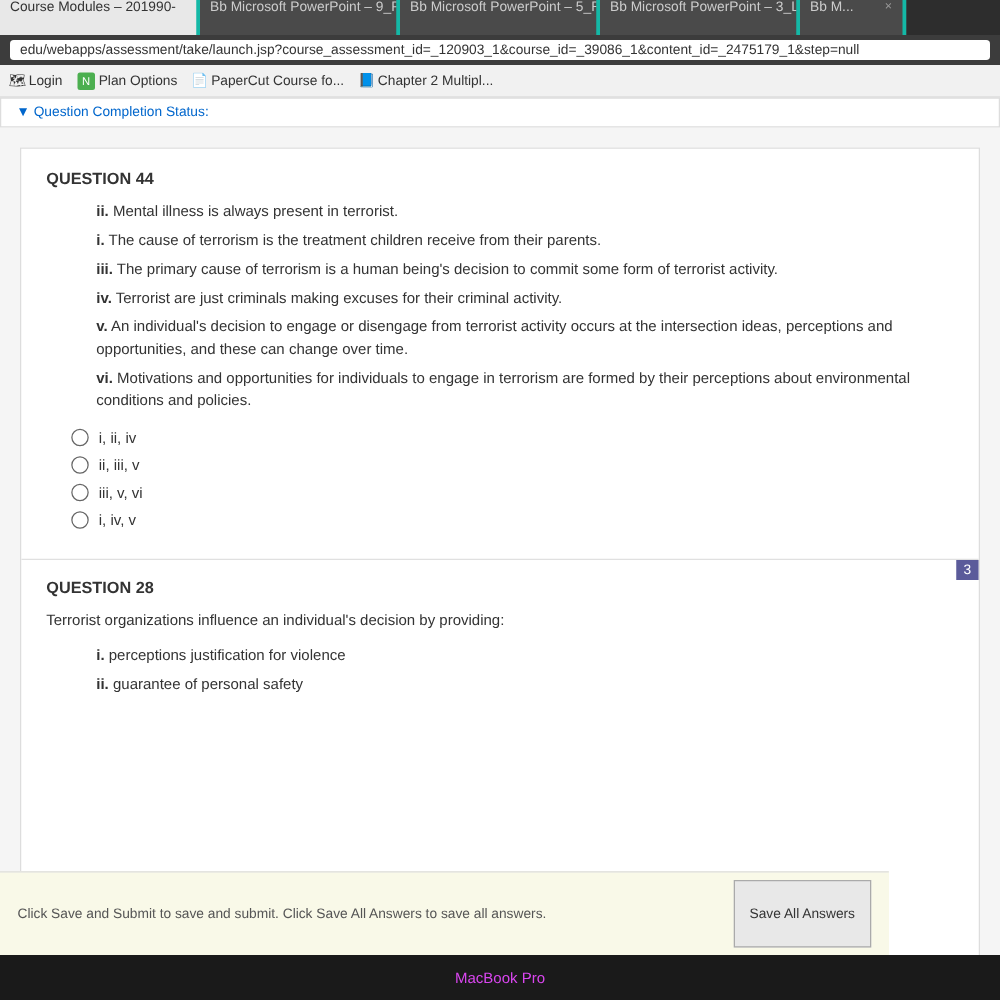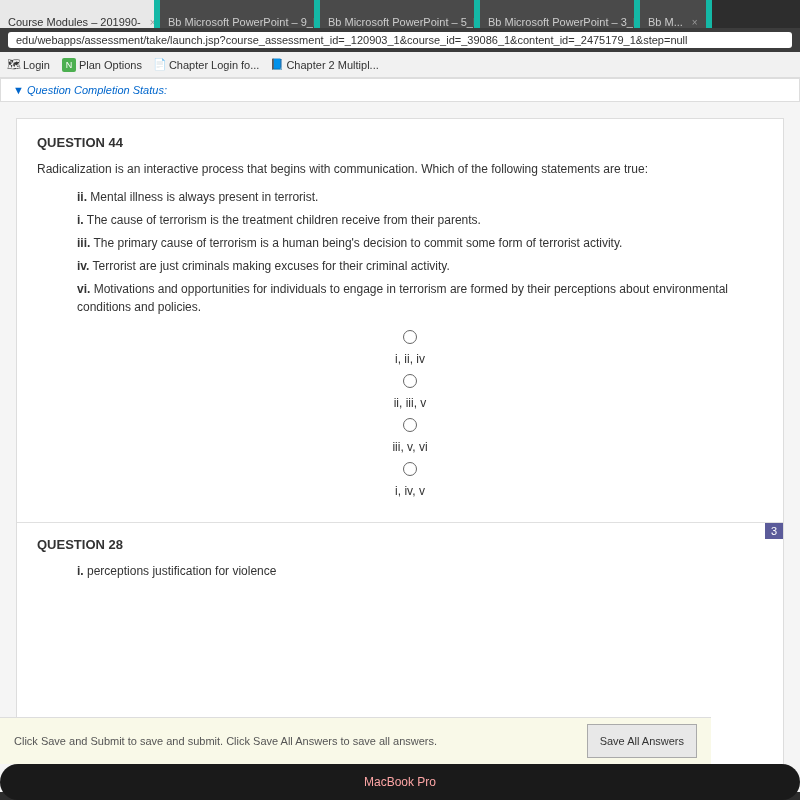--- a/index.html
+++ b/index.html
@@ -21,32 +21,32 @@
     .tab-bar {
       display: flex;
       align-items: stretch;
       background: #2d2d2d;
       height: 28px;
       overflow: hidden;
     }
 
     .tab {
       display: flex;
-      align-items: flex-end;
+      align-items: flex-start;
       padding: 0 8px;
       background: #4a4a4a;
-      border-right: 6px solid #14b8a6;
+      border-right: 3px solid #14b8a6;
       font-size: 11px;
       color: #ccc;
       max-width: 160px;
       overflow: hidden;
       white-space: nowrap;
       text-overflow: ellipsis;
       cursor: pointer;
-      gap: 5px;
+      gap: 21px;
     }
 
     .tab.active {
       background: #e8e8e8;
       color: #333;
     }
 
     .tab-close {
       margin-left: 4px;
       color: #999;
@@ -112,21 +112,20 @@
       background: #fff;
       border: 1px solid #ddd;
       padding: 5px 12px;
       font-size: 11px;
       color: #555;
       cursor: pointer;
     }
 
     .question-completion-bar span {
       color: #0066cc;
-      font-style: italic;
     }
 
     .content-area {
       background: #fff;
       margin: 16px;
       border: 1px solid #ddd;
       height: calc(100% - 60px);
       overflow: hidden;
     }
 
@@ -160,27 +159,26 @@
       margin-bottom: 5px;
       line-height: 1.5;
     }
 
     .answer-options {
       padding-left: 20px;
     }
 
     .answer-option {
       display: flex;
-      align-items: center;
+      align-items: flex-start;
       gap: 8px;
       margin-bottom: 8px;
       font-size: 12px;
       color: #333;
       cursor: pointer;
-      flex-direction: column;
     }
 
     .radio-circle {
       width: 14px;
       height: 14px;
       border-radius: 50%;
       border: 1.5px solid #666;
       background: #fff;
       flex-shrink: 0;
     }
@@ -213,39 +211,38 @@
       display: flex;
       align-items: center;
       justify-content: space-between;
       font-size: 11px;
       color: #555;
     }
 
     .save-all-btn {
       background: #e8e8e8;
       border: 1px solid #aaa;
-      padding: 10px 12px;
+      padding: 20px 12px;
       font-size: 11px;
       cursor: pointer;
       color: #333;
     }
 
     .taskbar {
       position: fixed;
       bottom: 0;
       left: 0;
       width: 800px;
       height: 36px;
       background: #1a1a1a;
       display: flex;
       align-items: center;
       justify-content: center;
-      color: #fca5a5;
+      color: #d946ef;
       font-size: 12px;
-      border-radius: 18px;
     }
   </style>
 </head>
 <body>
 
 <div class="browser-chrome">
   <div class="tab-bar">
     <div class="tab active">
       <span>Course Modules – 201990-</span>
       <span class="tab-close">×</span>
@@ -276,52 +273,54 @@
     <div class="bookmark-item">
       <span class="bookmark-icon">🗺</span>
       <span>Login</span>
     </div>
     <div class="bookmark-item">
       <span class="bookmark-icon" style="background:#4CAF50;color:#fff;border-radius:2px;font-size:9px;width:14px;height:14px;display:flex;align-items:center;justify-content:center;">N</span>
       <span>Plan Options</span>
     </div>
     <div class="bookmark-item">
       <span class="bookmark-icon" style="color:#e44;">📄</span>
-      <span>Chapter Login fo...</span>
+      <span>PaperCut Course fo...</span>
     </div>
     <div class="bookmark-item">
       <span class="bookmark-icon">📘</span>
       <span>Chapter 2 Multipl...</span>
     </div>
   </div>
 </div>
 
 <div class="page-content">
   <div class="question-completion-bar">
     <span>▼ Question Completion Status:</span>
   </div>
 
   <div class="content-area">
 
     <div class="question-block">
       <div class="question-number">QUESTION 44</div>
-      <div class="question-text">Radicalization is an interactive process that begins with communication. Which of the following statements are true:</div>
 
       <div class="statements">
         <div class="statement">
           <strong>ii.</strong> <span>Mental illness is always present in terrorist.</span>
         </div>
         <div class="statement">
           <strong>i.</strong> <span>The cause of terrorism is the treatment children receive from their parents.</span>
         </div>
         <div class="statement">
           <strong>iii.</strong> <span>The primary cause of terrorism is a human being's decision to commit some form of terrorist activity.</span>
         </div>
         <div class="statement">
           <strong>iv.</strong> <span>Terrorist are just criminals making excuses for their criminal activity.</span>
+        </div>
+        <div class="statement">
+          <strong>v.</strong> <span>An individual's decision to engage or disengage from terrorist activity occurs at the intersection ideas, perceptions and opportunities, and these can change over time.</span>
         </div>
         <div class="statement">
           <strong>vi.</strong> <span>Motivations and opportunities for individuals to engage in terrorism are formed by their perceptions about environmental conditions and policies.</span>
         </div>
       </div>
 
       <div class="answer-options">
         <div class="answer-option">
           <div class="radio-circle"></div>
           <span>i, ii, iv</span>
@@ -337,23 +336,27 @@
         <div class="answer-option">
           <div class="radio-circle"></div>
           <span>i, iv, v</span>
         </div>
       </div>
     </div>
 
     <div class="question-block-45">
       <div class="q45-number-badge">3</div>
       <div class="question-number">QUESTION 28</div>
+      <div class="question-text">Terrorist organizations influence an individual's decision by providing:</div>
       <div class="statements">
         <div class="statement">
           <strong>i.</strong> <span>perceptions justification for violence</span>
+        </div>
+        <div class="statement">
+          <strong>ii.</strong> <span>guarantee of personal safety</span>
         </div>
       </div>
     </div>
   </div>
 </div>
 
 <div class="footer-bar">
   <span>Click Save and Submit to save and submit. Click Save All Answers to save all answers.</span>
   <button class="save-all-btn">Save All Answers</button>
 </div>

